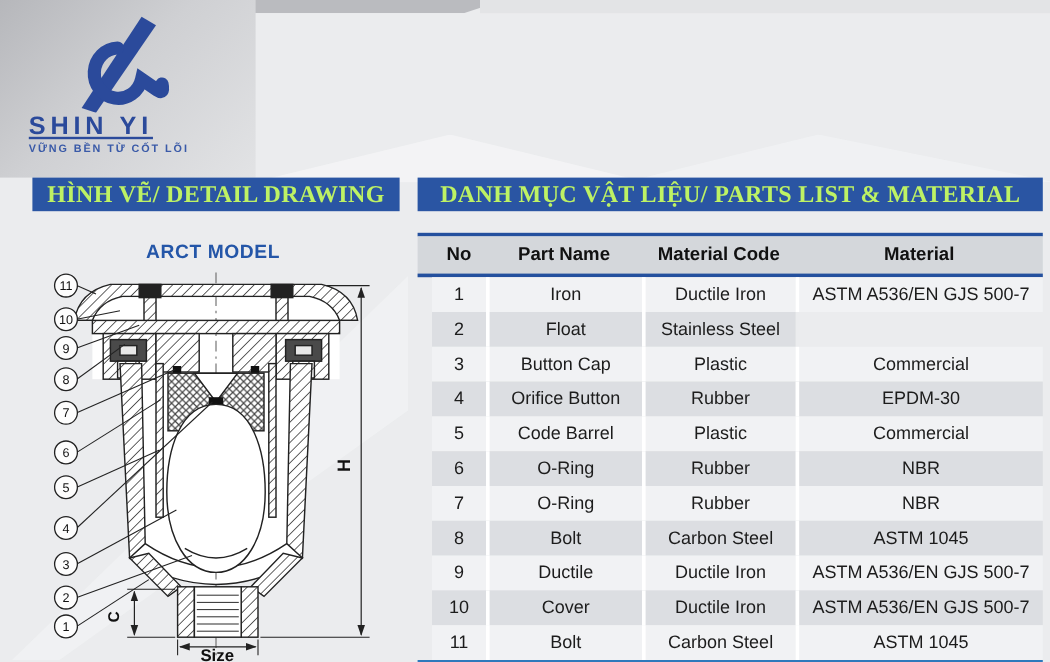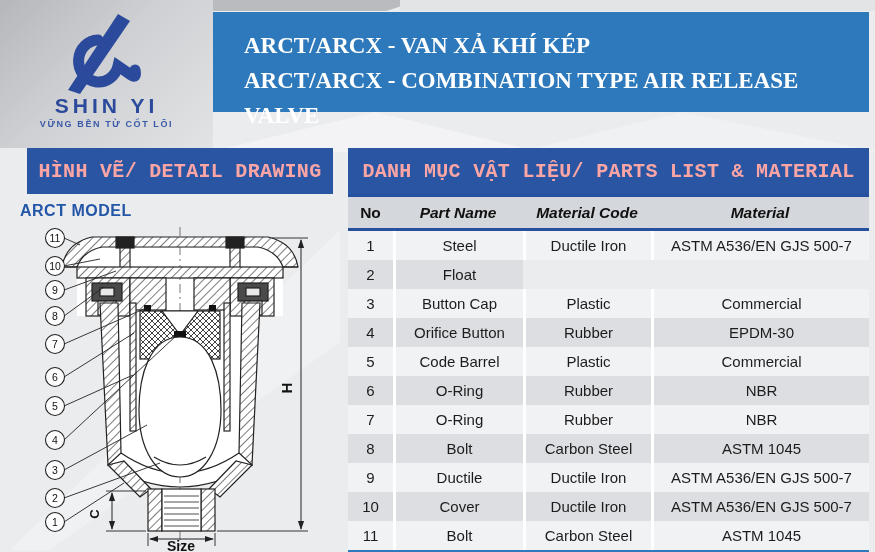--- a/index.html
+++ b/index.html
@@ -17,57 +17,57 @@
            clip-path:polygon(0 100%,50% 0,100% 100%);}
   .facet-2{left:520px;top:112px;width:360px;height:40px;background:#f4f5f6;opacity:.6;
            clip-path:polygon(0 100%,45% 0,100% 100%);}
   .facet-3{left:10px;top:230px;width:330px;height:320px;background:#f7f8f9;opacity:.45;
            clip-path:polygon(0 100%,100% 0,100% 35%,12% 100%);}
 
   
   .logo-panel{position:absolute;left:0;top:0;width:213px;height:148px;
       background:linear-gradient(135deg,#b6b7bb 0%,#cfd0d3 45%,#e2e3e5 100%);}
   .logo-mark{position:absolute;left:30px;top:10px;}
-  .brand{position:absolute;left:24px;top:94px;width:165px;text-align:center;
-      font-weight:bold;font-size:21px;letter-spacing:4px;color:#2b4a9b;}
-  .tagline{position:absolute;left:24px;top:119px;width:165px;text-align:center;
+  .brand{position:absolute;left:24px;top:94px;width:165px;
+      font-weight:bold;font-size:21px;letter-spacing:4px;color:#2b4a9b;text-decoration:underline;}
+  .tagline{position:absolute;left:24px;top:119px;width:165px;text-align:left;
       font-size:9px;letter-spacing:1.6px;color:#3a5aa8;font-weight:bold;}
 
   
   .banner{position:absolute;left:213px;top:12px;width:656px;height:100px;
       background:#2e79bc;color:#fff;}
   .banner .line{font-family:"Liberation Serif",serif;font-weight:bold;
       font-size:23px;line-height:35px;padding-left:31px;}
   .banner .line:first-child{padding-top:16px;}
 
   
-  .band{position:absolute;top:148px;height:46px;background:#2a55a3;color:#fca5a5;
-      font-family:Liberation Mono, monospace;font-weight:bold;font-size:20px;
+  .band{position:absolute;top:148px;height:28px;background:#2a55a3;color:#bef264;
+      font-family:Liberation Serif, serif;font-weight:bold;font-size:20px;
       display:flex;align-items:center;justify-content:center;letter-spacing:.3px;}
   .band-left{left:27px;width:306px;}
   .band-right{left:348px;width:521px;}
 
-  .model-title{position:absolute;left:20px;top:202px;width:315px;text-align:left;
+  .model-title{position:absolute;left:20px;top:202px;width:315px;text-align:center;
       font-weight:bold;font-size:16px;color:#2456a8;letter-spacing:.5px;}
 
   
   #drawing{position:absolute;left:20px;top:225px;width:315px;height:327px;}
   #drawing text{font-family:"Liberation Sans",sans-serif;}
 
   
   .parts-table{position:absolute;left:348px;top:194px;width:521px;
       border-top:3px solid #24509e;border-bottom:4px solid #2e79bc;
       font-size:15px;color:#1c1c1c;}
-  .t-row{display:grid;grid-template-columns:45px 130px 128px 1fr;height:29px;}
+  .t-row{display:grid;grid-template-columns:45px 130px 128px 1fr;height:29px;padding-left:12px;}
   .t-head{height:31px;background:#d4d7db;border-bottom:3px solid #24509e;
       font-weight:bold;font-size:15.5px;color:#111;}
   .t-cell{display:flex;align-items:center;justify-content:center;overflow:hidden;
       white-space:nowrap;}
   .t-row .t-cell + .t-cell{border-left:3px solid #fff;}
-  .t-head .t-cell + .t-cell{border-left:none;font-style:italic;}
+  .t-head .t-cell + .t-cell{border-left:none;}
   .t-row.odd .t-cell{background:#f1f2f4;}
   .t-row.even .t-cell{background:#dcdee2;}
   .t-head .t-cell{background:transparent;}
 </style>
 </head>
 <body>
 
 <div id="page">
 
   <div class="facet strip-a"></div>
@@ -79,24 +79,20 @@
 
   <div class="logo-panel">
     <svg class="logo-mark" width="150" height="84" viewBox="0 0 150 84">
       <path d="M38,80 L88,4 L100,11 L50,84 Z" fill="#2b4a9b"></path>
       <path d="M68,30 a20,21 0 1 0 20,26 l13,9 q6,4 4,-5" fill="none" stroke="#2b4a9b" stroke-width="11" stroke-linecap="round"></path>
     </svg>
     <div class="brand">SHIN YI</div>
     <div class="tagline">VỮNG BỀN TỪ CỐT LÕI</div>
   </div>
 
-  <div class="banner">
-    <div class="line">ARCT/ARCX - VAN XẢ KHÍ KÉP</div>
-    <div class="line">ARCT/ARCX - COMBINATION TYPE AIR RELEASE VALVE</div>
-  </div>
 
   <div class="band band-left">HÌNH VẼ/ DETAIL DRAWING</div>
   <div class="band band-right">DANH MỤC VẬT LIỆU/ PARTS LIST &amp; MATERIAL</div>
 
   <div class="model-title">ARCT MODEL</div>
 
   <svg id="drawing" viewBox="0 0 315 327">
     <defs>
       <pattern id="h1" width="6" height="6" patternUnits="userSpaceOnUse" patternTransform="rotate(45)">
         <rect width="6" height="6" fill="#fff"></rect>
@@ -238,27 +234,28 @@
   <div class="parts-table">
     <div class="t-row t-head" id="table-head">
         <div class="t-cell">No</div>
         <div class="t-cell">Part Name</div>
         <div class="t-cell">Material Code</div>
         <div class="t-cell">Material</div>
       </div>
     <div id="table-body">
         <div class="t-row odd">
           <div class="t-cell">1</div>
-          <div class="t-cell">Steel</div>
+          <div class="t-cell">Iron</div>
           <div class="t-cell">Ductile Iron</div>
           <div class="t-cell">ASTM A536/EN GJS 500-7</div>
         </div>
         <div class="t-row even">
           <div class="t-cell">2</div>
           <div class="t-cell">Float</div>
+          <div class="t-cell">Stainless Steel</div>
         </div>
         <div class="t-row odd">
           <div class="t-cell">3</div>
           <div class="t-cell">Button Cap</div>
           <div class="t-cell">Plastic</div>
           <div class="t-cell">Commercial</div>
         </div>
         <div class="t-row even">
           <div class="t-cell">4</div>
           <div class="t-cell">Orifice Button</div>

